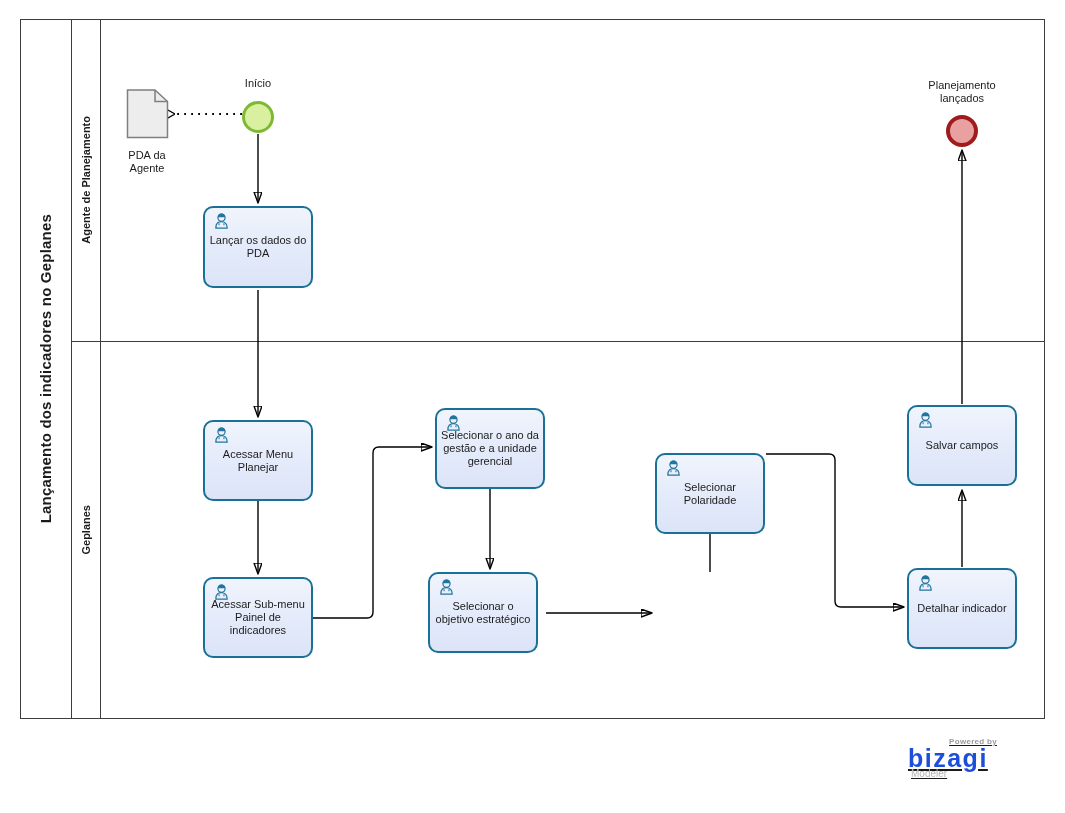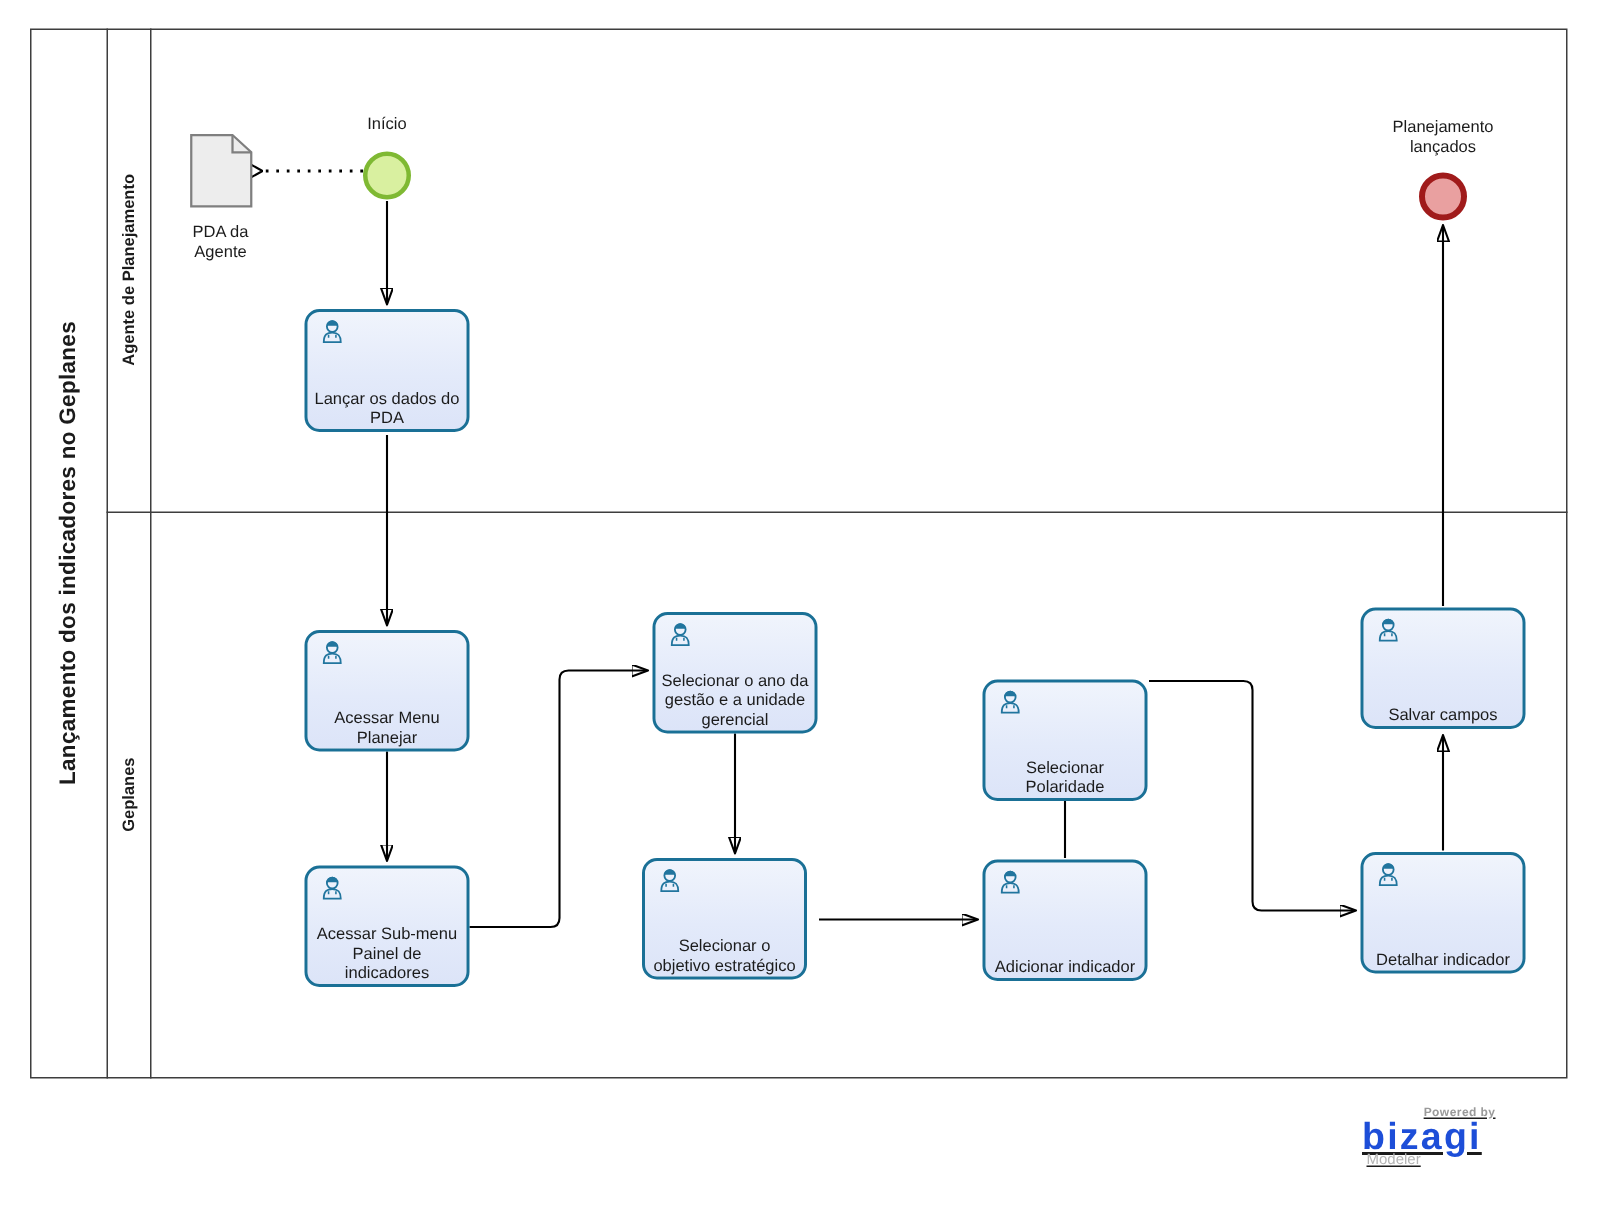--- a/index.html
+++ b/index.html
@@ -21,21 +21,21 @@
   .lane-text { font-size:11px; font-weight:bold; }
 
   
   svg.flows { position:absolute; left:0; top:0; }
   svg.flows path { fill:none; stroke:#000; stroke-width:1.4; stroke-linejoin:round; }
   svg.flows path.assoc { stroke-width:2; stroke-dasharray:1.8 5.2; }
 
   
   .task { position:absolute; width:110px; height:81px; border:2px solid #1a7096; border-radius:10px;
           background:linear-gradient(180deg,#f0f4fc 0%, #e3eafa 55%, #dce4f8 100%);
-          display:flex; align-items:flex-end; justify-content:center; text-align:center; }
+          display:flex; align-items:center; justify-content:center; text-align:center; }
   .task-label { font-size:11px; line-height:13px; padding:0 4px; }
   .task-icon { position:absolute; left:7px; top:5px; width:19px; height:16px; }
 
   .start-event { position:absolute; left:242px; top:101px; width:32px; height:32px; border-radius:50%;
                  background:#d9f0a0; border:3px solid #7fb933; }
   .end-event { position:absolute; left:946px; top:115px; width:32px; height:32px; border-radius:50%;
                background:#e9a0a0; border:4px solid #a01b1b; }
   .node-label { position:absolute; font-size:11px; line-height:13px; text-align:center; }
   .doc { position:absolute; left:126px; top:89px; width:43px; height:50px; }
 
@@ -154,31 +154,20 @@
       <svg viewBox="0 0 20 17" width="19" height="16">
           <path d="M4 16 C4 10.5 6.5 9.3 10 9.3 C13.5 9.3 16 10.5 16 16 Z" fill="none" stroke="#21759e" stroke-width="1.3"></path>
           <circle cx="10" cy="5" r="3.8" fill="none" stroke="#21759e" stroke-width="1.3"></circle>
           <path d="M6.2 4.4 a3.8 3.8 0 0 1 7.6 0 z" fill="#21759e"></path>
           <path d="M7.4 10.8 v2.1 M12.6 10.8 v2.1" stroke="#21759e" stroke-width="1.1"></path>
         </svg>
     </span>
     <span class="task-label">Selecionar o objetivo estratégico</span>
   </div>
 
-  <div class="task" style="left:655px; top:573px;">
-    <span class="task-icon">
-      <svg viewBox="0 0 20 17" width="19" height="16">
-          <path d="M4 16 C4 10.5 6.5 9.3 10 9.3 C13.5 9.3 16 10.5 16 16 Z" fill="none" stroke="#21759e" stroke-width="1.3"></path>
-          <circle cx="10" cy="5" r="3.8" fill="none" stroke="#21759e" stroke-width="1.3"></circle>
-          <path d="M6.2 4.4 a3.8 3.8 0 0 1 7.6 0 z" fill="#21759e"></path>
-          <path d="M7.4 10.8 v2.1 M12.6 10.8 v2.1" stroke="#21759e" stroke-width="1.1"></path>
-        </svg>
-    </span>
-    <span class="task-label">Adicionar indicador</span>
-  </div>
 
   <div class="task" style="left:655px; top:413px;margin-top:40px;">
     <span class="task-icon">
       <svg viewBox="0 0 20 17" width="19" height="16">
           <path d="M4 16 C4 10.5 6.5 9.3 10 9.3 C13.5 9.3 16 10.5 16 16 Z" fill="none" stroke="#21759e" stroke-width="1.3"></path>
           <circle cx="10" cy="5" r="3.8" fill="none" stroke="#21759e" stroke-width="1.3"></circle>
           <path d="M6.2 4.4 a3.8 3.8 0 0 1 7.6 0 z" fill="#21759e"></path>
           <path d="M7.4 10.8 v2.1 M12.6 10.8 v2.1" stroke="#21759e" stroke-width="1.1"></path>
         </svg>
     </span>

